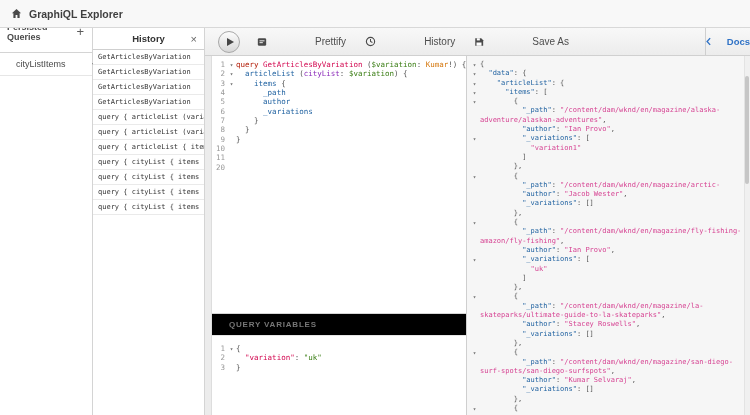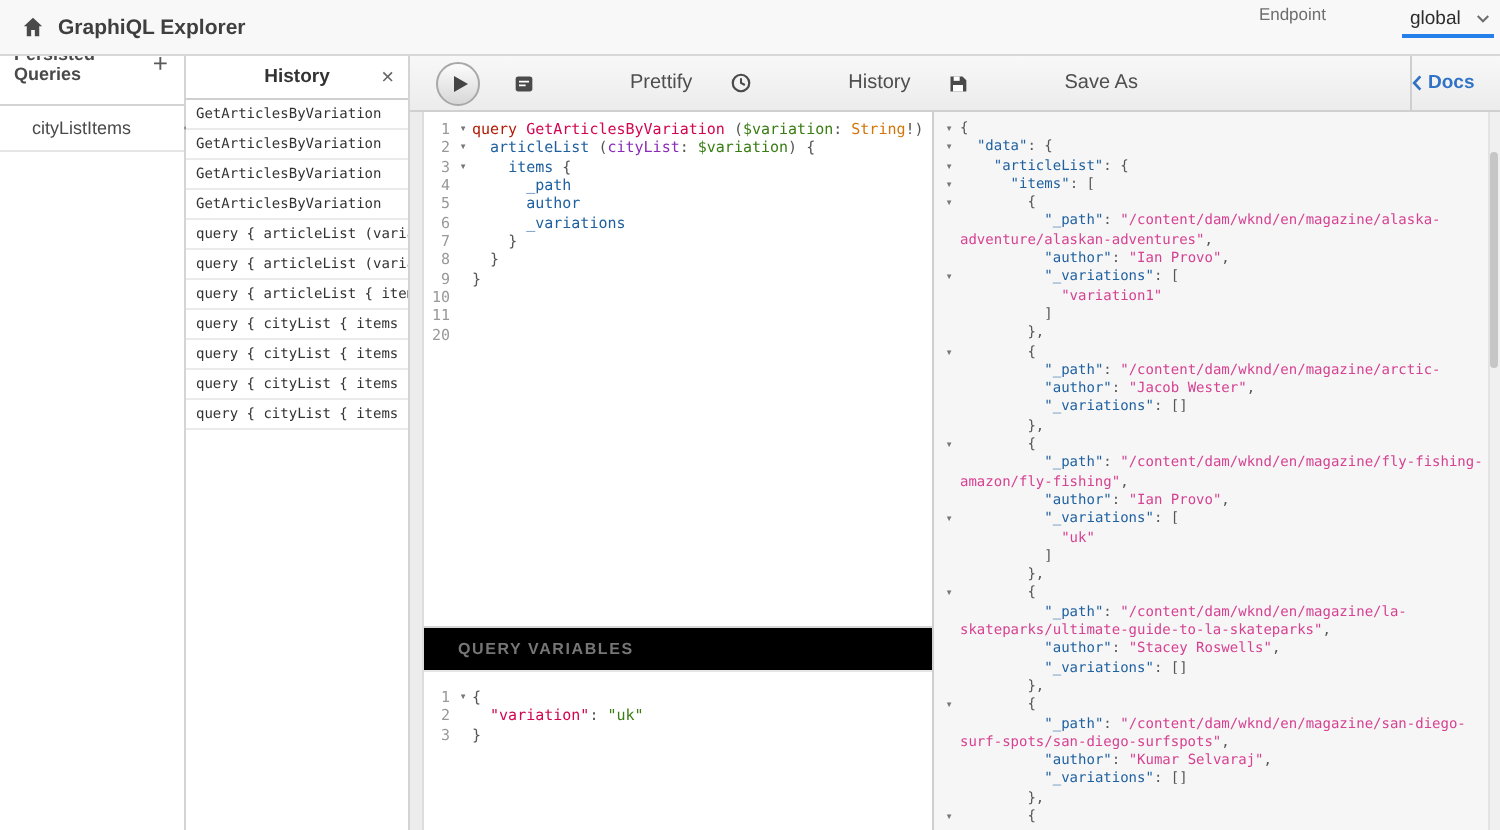--- a/index.html
+++ b/index.html
@@ -44,21 +44,21 @@
   .toolbar { height:28px; flex:none; background:linear-gradient(#f8f8f8,#ececec);
     border-bottom:1px solid #d0d0d0; display:flex; align-items:center; padding-left:13px; position:relative; }
   .execute-btn { width:22px; height:22px; border-radius:50%; border:1px solid #a8a8a8;
     background:linear-gradient(#fcfcfc,#d7d7d7); display:flex; align-items:center; justify-content:center;
     margin-right:17px; cursor:pointer; flex:none; }
   .play-tri { width:0; height:0; border-left:7px solid #444; border-top:4.5px solid transparent;
     border-bottom:4.5px solid transparent; margin-left:2px; }
   .tool-btn { display:flex; align-items:center; gap:4px; margin-right:19px; cursor:pointer; }
   .tool-btn span.lbl { font-size:10px; color:#4e4e4e;padding-left:44px; }
   .docs-btn { position:absolute; right:0; top:0; height:100%; width:45px; border-left:1px solid #cfcfcf;
-    display:flex; align-items:center; justify-content:flex-start; gap:3px; cursor:pointer; }
+    display:flex; align-items:center; justify-content:space-between; gap:3px; cursor:pointer; }
   .docs-btn .lbl { font-size:9.5px; color:#2f72c6; font-weight:bold; }
 
   .workspace { flex:1; display:flex; min-height:0; }
   .gutter-strip { width:7px; background:#ececec; border-right:1px solid #ddd; flex:none; cursor:col-resize; }
   .query-col { width:254px; flex:none; display:flex; flex-direction:column; background:#fff; }
   .vdivider { width:1px; background:#cfcfcf; flex:none; }
 
   .query-editor { flex:1; padding-top:4px; overflow:hidden; cursor:text; }
   .variables { height:110px; flex:none; border-top:1px solid #d6d6d6; display:flex; flex-direction:column; }
   .variables-header { height:22px; flex:none; background:#000000; border-bottom:1px solid #e6e6e6;
@@ -96,31 +96,20 @@
 </head>
 <body>
 
 <header class="app-header">
   <span style="display:flex;">
     <svg width="11" height="11" viewBox="0 0 12 12">
         <path d="M6 1 L11 5.6 H9.4 V11 H7 V7.6 H5 V11 H2.6 V5.6 H1 Z" fill="#4a4a4a"></path>
       </svg>
   </span>
   <span class="app-title">GraphiQL Explorer</span>
-  <div class="endpoint-wrap">
-    <span class="endpoint-label">Endpoint</span>
-    <div class="endpoint-select">
-      <span class="endpoint-value">global</span>
-      <span style="display:flex;">
-        <svg width="7" height="5" viewBox="0 0 8 5">
-            <path d="M1 0.8 L4 3.8 L7 0.8" stroke="#6e6e6e" stroke-width="1.2" fill="none"></path>
-          </svg>
-      </span>
-    </div>
-  </div>
 </header>
 
 <div class="main">
 
   <aside class="sidebar">
     <div class="sidebar-header">
       <span class="sidebar-title">Persisted Queries</span>
       <span class="plus-btn">+</span>
     </div>
     <div class="pq-item">
@@ -191,21 +180,21 @@
         </span>
         <span class="lbl">Docs</span>
       </div>
     </div>
 
     <div class="workspace">
       <div class="gutter-strip"></div>
 
       <div class="query-col">
         <div class="query-editor" id="query-lines">
-            <div class="cm-line"><span class="gut">1</span><span class="fold">▾</span><span class="codetxt"><span class="tk-k">query</span><span class="tk-t"> </span><span class="tk-d">GetArticlesByVariation</span><span class="tk-u"> (</span><span class="tk-v">$variation</span><span class="tk-u">: </span><span class="tk-b">String</span><span class="tk-u">!) {</span></span></div>
+            <div class="cm-line"><span class="gut">1</span><span class="fold">▾</span><span class="codetxt"><span class="tk-k">query</span><span class="tk-t"> </span><span class="tk-d">GetArticlesByVariation</span><span class="tk-u"> (</span><span class="tk-v">$variation</span><span class="tk-u">: </span><span class="tk-b">Kumar</span><span class="tk-u">!) {</span></span></div>
             <div class="cm-line"><span class="gut">2</span><span class="fold">▾</span><span class="codetxt"><span class="tk-t">  </span><span class="tk-p">articleList</span><span class="tk-u"> (</span><span class="tk-a">cityList</span><span class="tk-u">: </span><span class="tk-v">$variation</span><span class="tk-u">) {</span></span></div>
             <div class="cm-line"><span class="gut">3</span><span class="fold">▾</span><span class="codetxt"><span class="tk-t">    </span><span class="tk-p">items</span><span class="tk-u"> {</span></span></div>
             <div class="cm-line"><span class="gut">4</span><span class="fold"></span><span class="codetxt"><span class="tk-t">      </span><span class="tk-p">_path</span></span></div>
             <div class="cm-line"><span class="gut">5</span><span class="fold"></span><span class="codetxt"><span class="tk-t">      </span><span class="tk-p">author</span></span></div>
             <div class="cm-line"><span class="gut">6</span><span class="fold"></span><span class="codetxt"><span class="tk-t">      </span><span class="tk-p">_variations</span></span></div>
             <div class="cm-line"><span class="gut">7</span><span class="fold"></span><span class="codetxt"><span class="tk-t">    </span><span class="tk-u">}</span></span></div>
             <div class="cm-line"><span class="gut">8</span><span class="fold"></span><span class="codetxt"><span class="tk-t">  </span><span class="tk-u">}</span></span></div>
             <div class="cm-line"><span class="gut">9</span><span class="fold"></span><span class="codetxt"><span class="tk-u">}</span></span></div>
             <div class="cm-line"><span class="gut">10</span><span class="fold"></span><span class="codetxt"></span></div>
             <div class="cm-line"><span class="gut">11</span><span class="fold"></span><span class="codetxt"></span></div>

